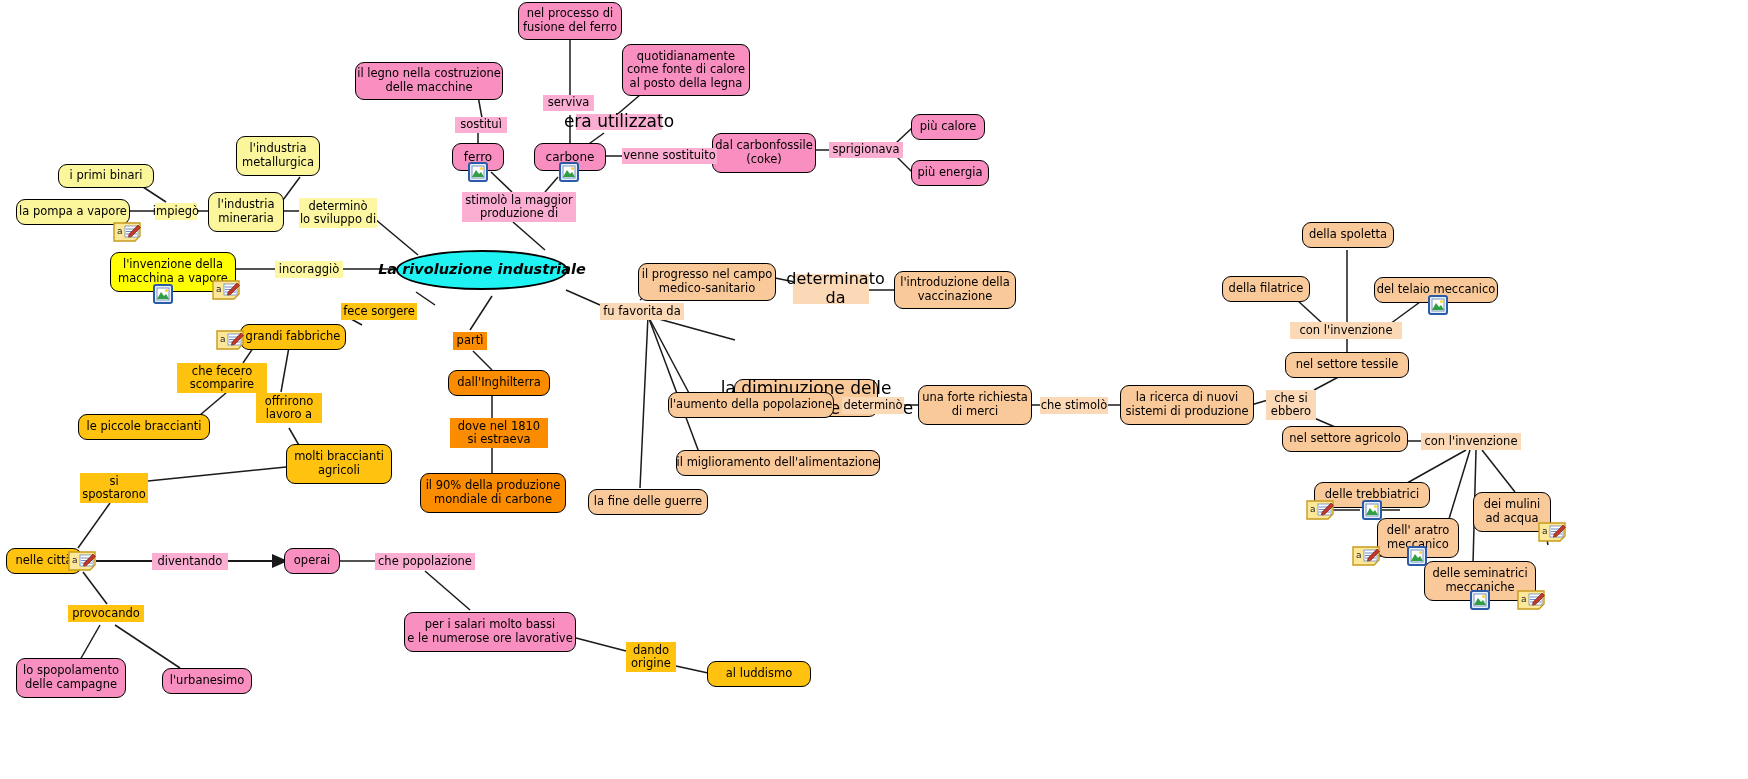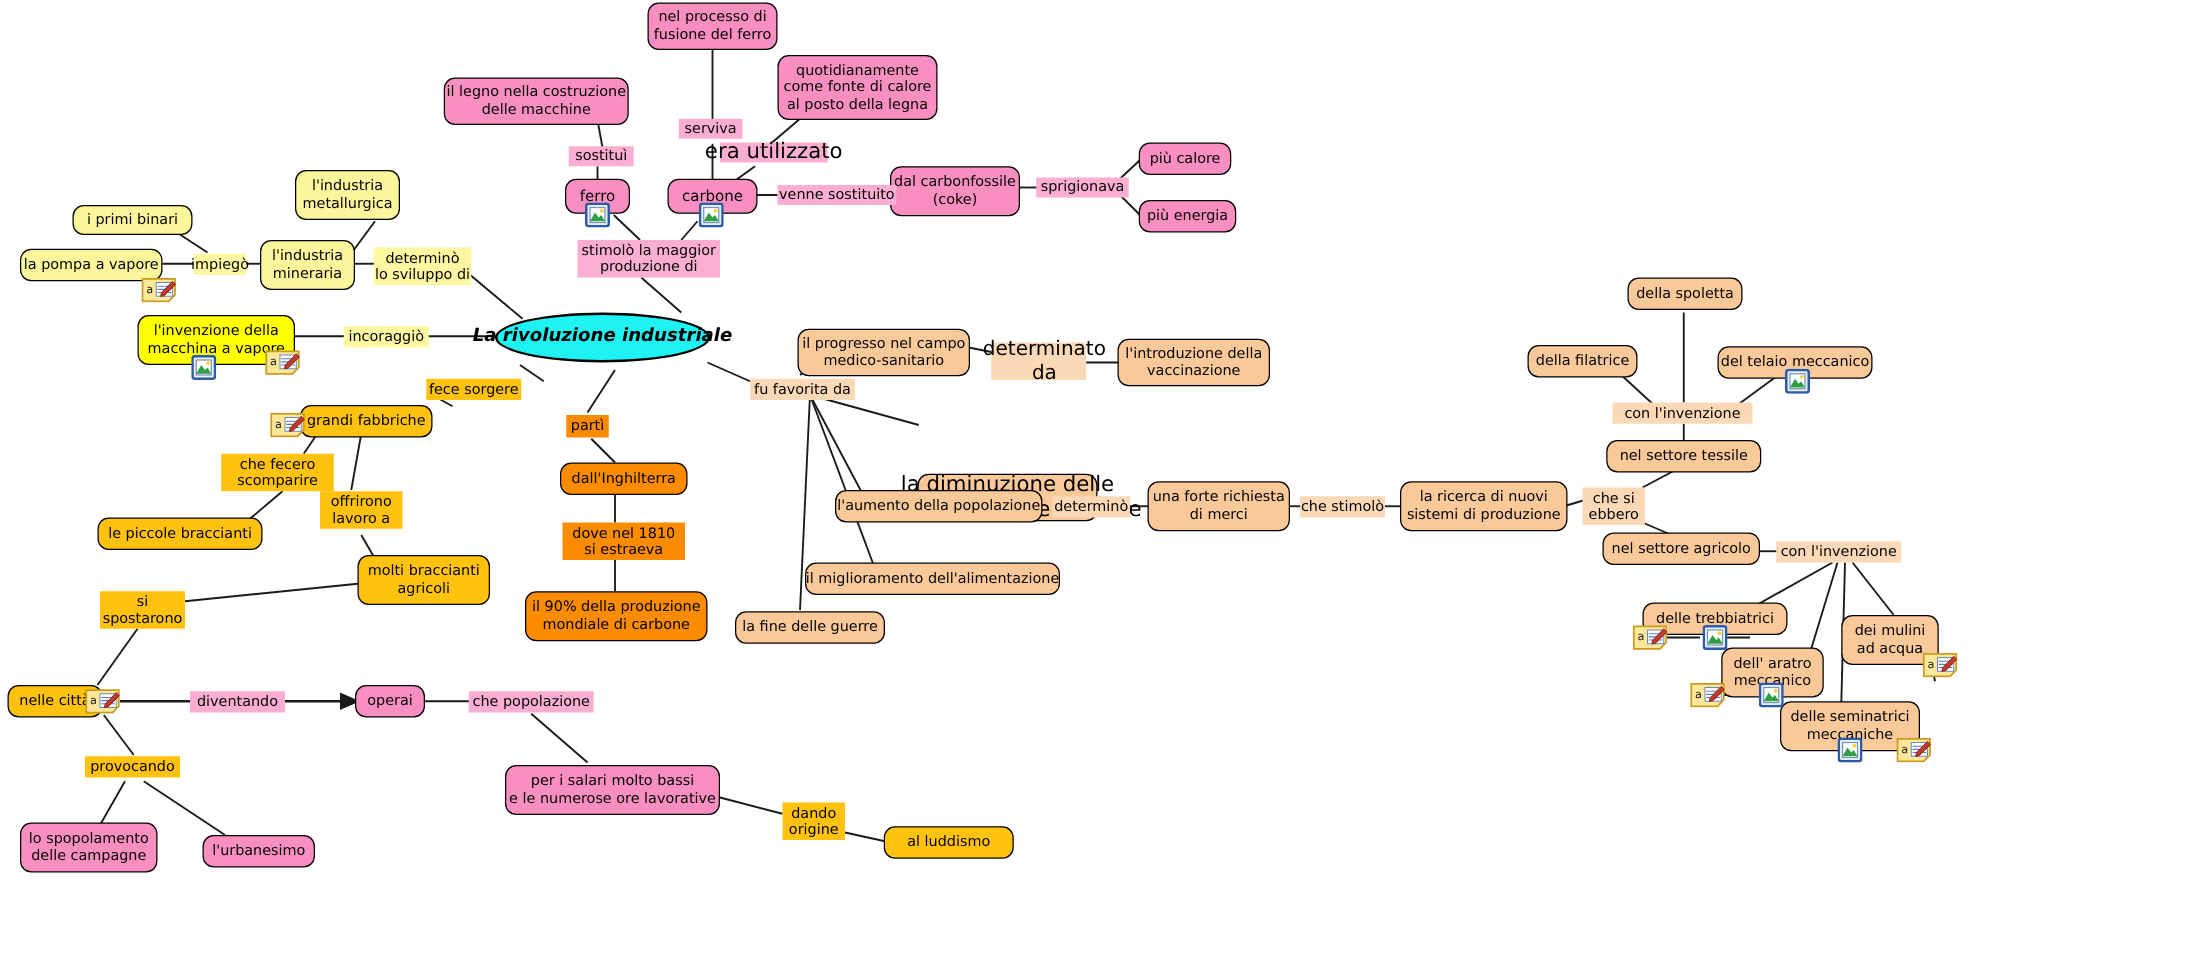--- a/index.html
+++ b/index.html
@@ -199,21 +199,21 @@
 vaccinazione</div>
 <div class="node peach" style="left:734px;top:333px;width:144px;height:38px;font-size:17px;margin-top:46px;">la diminuzione delle
 epidemie e delle carestie</div>
 <div class="node peach" style="left:668px;top:392px;width:166px;height:26px;font-size:11.5px;">l'aumento della popolazione</div>
 <div class="lbl peachlbl" style="left:842px;top:397px;width:62px;height:17px;font-size:11.5px;">determinò</div>
 <div class="node peach" style="left:918px;top:385px;width:114px;height:40px;font-size:11.5px;">una forte richiesta
 di merci</div>
 <div class="lbl peachlbl" style="left:1040px;top:397px;width:68px;height:17px;font-size:11.5px;">che stimolò</div>
 <div class="node peach" style="left:1120px;top:385px;width:134px;height:40px;font-size:11.5px;">la ricerca di nuovi
 sistemi di produzione</div>
-<div class="node peach" style="left:644px;top:450px;width:204px;height:26px;font-size:11.5px;">il miglioramento dell'alimentazione</div>
+<div class="node peach" style="left:676px;top:450px;width:204px;height:26px;font-size:11.5px;">il miglioramento dell'alimentazione</div>
 <div class="node peach" style="left:588px;top:489px;width:120px;height:26px;font-size:11.5px;">la fine delle guerre</div>
 
 <div class="node peach" style="left:1302px;top:222px;width:92px;height:26px;font-size:11.5px;">della spoletta</div>
 <div class="node peach" style="left:1222px;top:276px;width:88px;height:26px;font-size:11.5px;">della filatrice</div>
 <div class="node peach" style="left:1374px;top:277px;width:124px;height:26px;font-size:11.5px;">del telaio meccanico</div>
 <div class="lbl peachlbl" style="left:1290px;top:322px;width:112px;height:17px;font-size:11.5px;">con l'invenzione</div>
 <div class="node peach" style="left:1285px;top:352px;width:124px;height:26px;font-size:11.5px;">nel settore tessile</div>
 <div class="lbl peachlbl" style="left:1266px;top:390px;width:50px;height:30px;font-size:11.5px;">che si
 ebbero</div>
 <div class="node peach" style="left:1282px;top:426px;width:126px;height:26px;font-size:11.5px;">nel settore agricolo</div>

